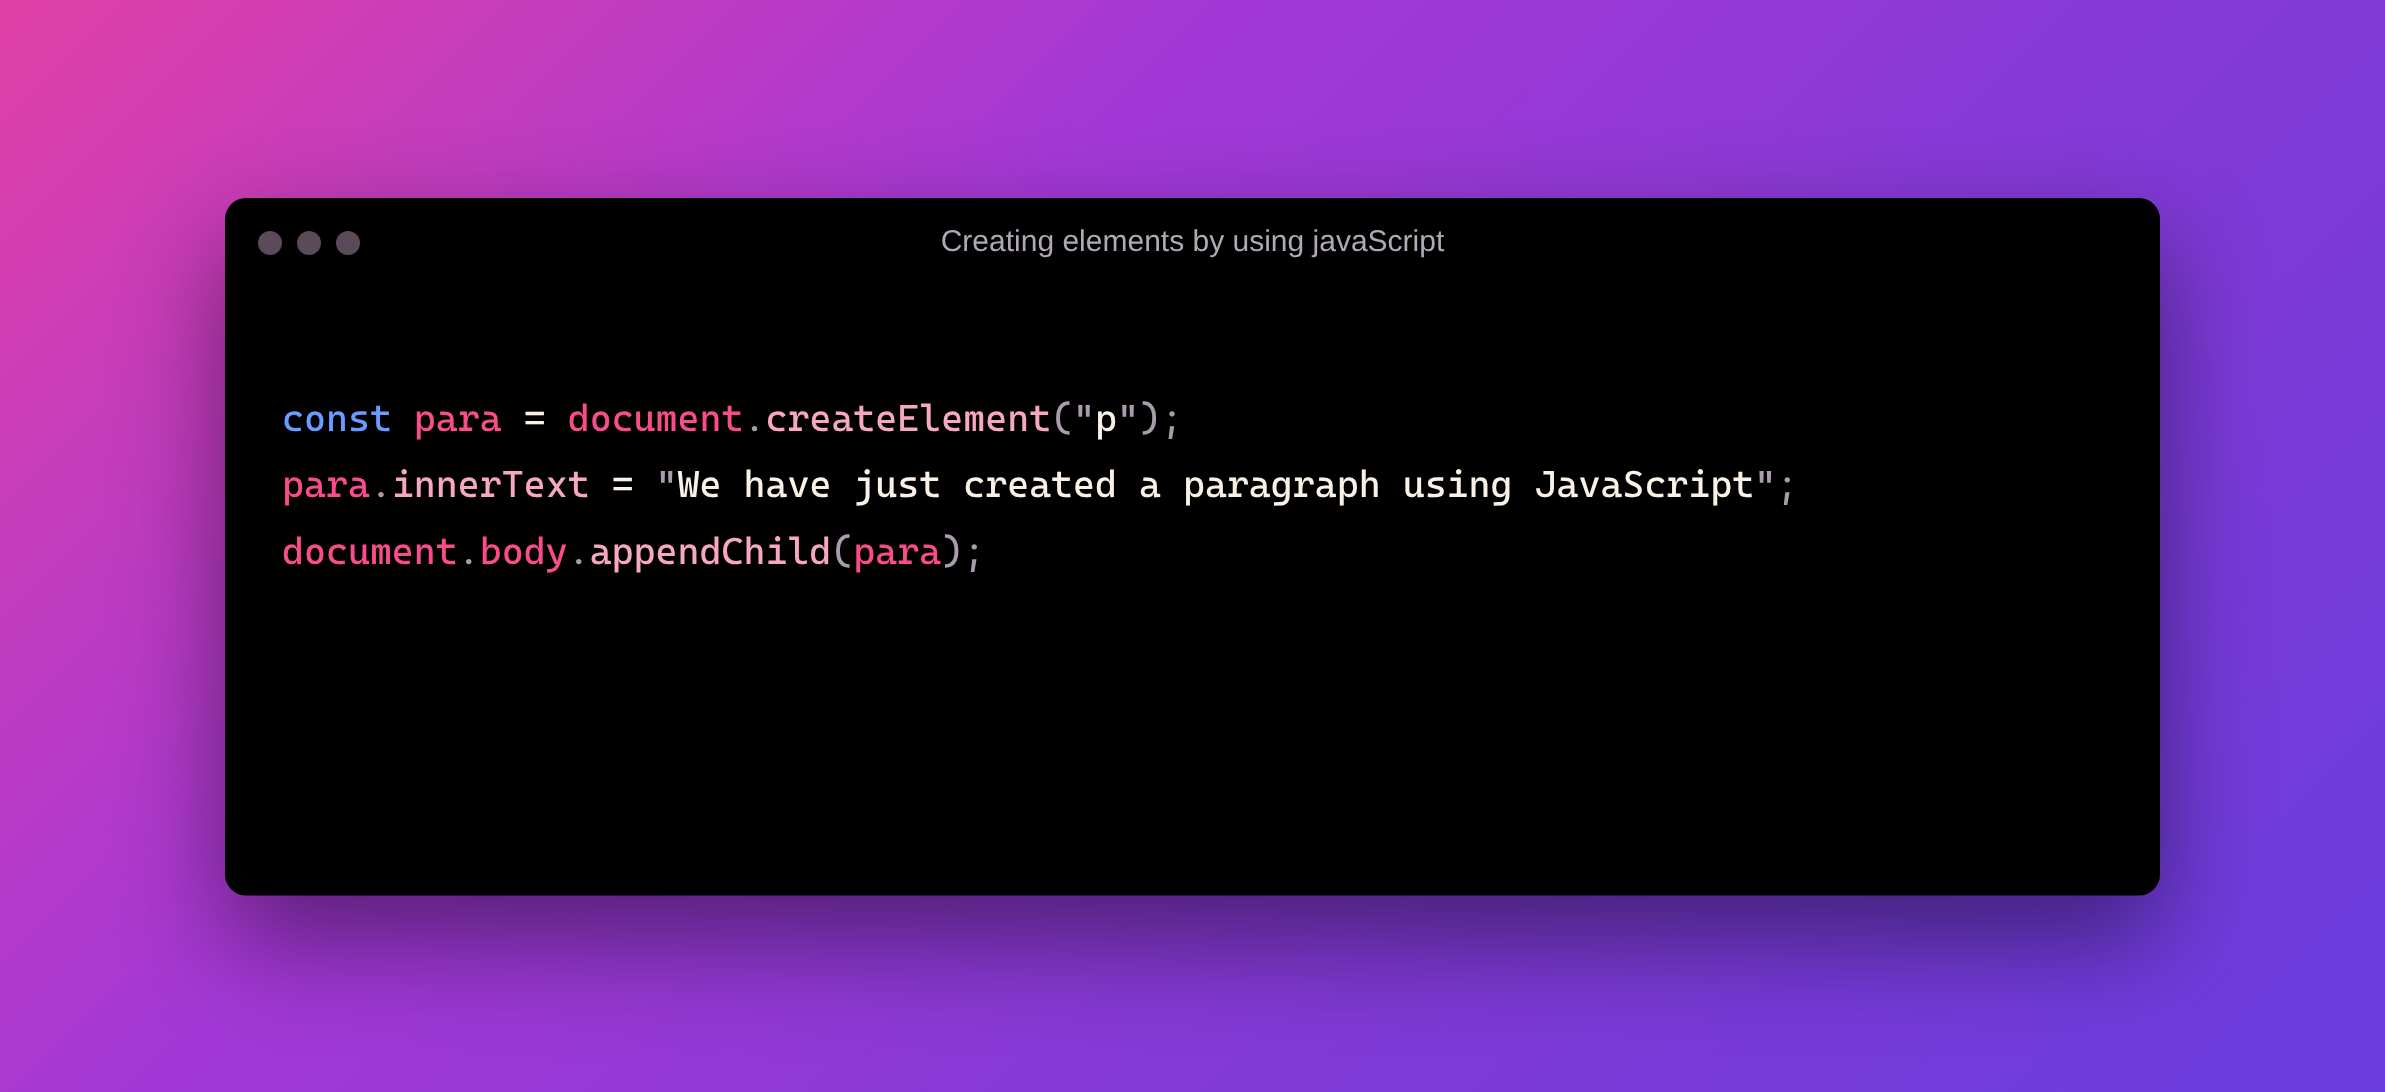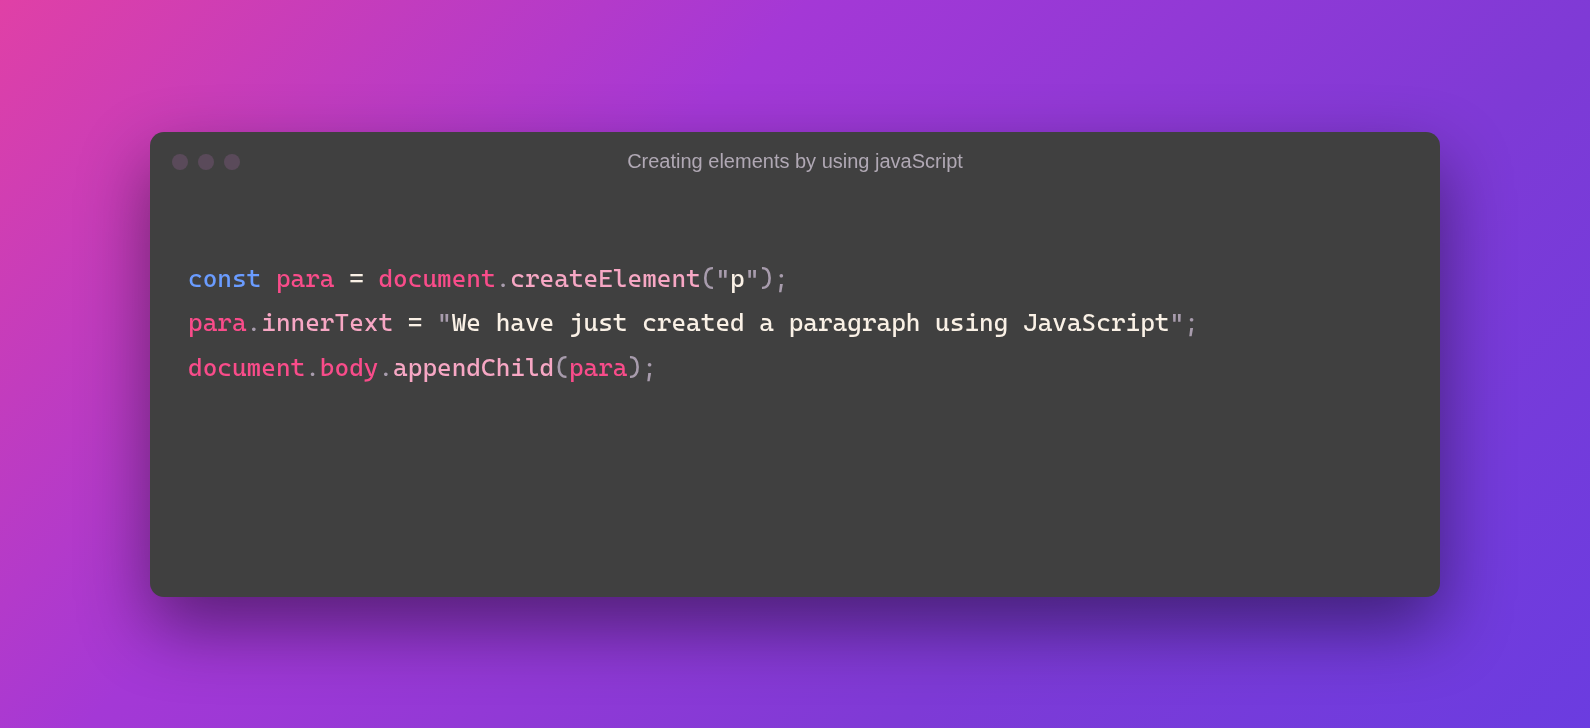--- a/index.html
+++ b/index.html
@@ -12,21 +12,21 @@
       height: 728px;
       background: linear-gradient(135deg, #e040a6 0%, #a438d6 35%, #7e3ad6 70%, #6b3ce0 100%);
       display: flex;
       align-items: center;
       justify-content: center;
       font-family: -apple-system, BlinkMacSystemFont, "Segoe UI", sans-serif;
     }
     .window {
       width: 1290px;
       height: 465px;
-      background: #404040;
+      background: #000000;
       border-radius: 14px;
       box-shadow: 0 30px 70px rgba(0,0,0,0.45);
       overflow: hidden;
     }
     .titlebar {
       height: 60px;
       display: flex;
       align-items: center;
       padding: 0 22px;
       position: relative;

